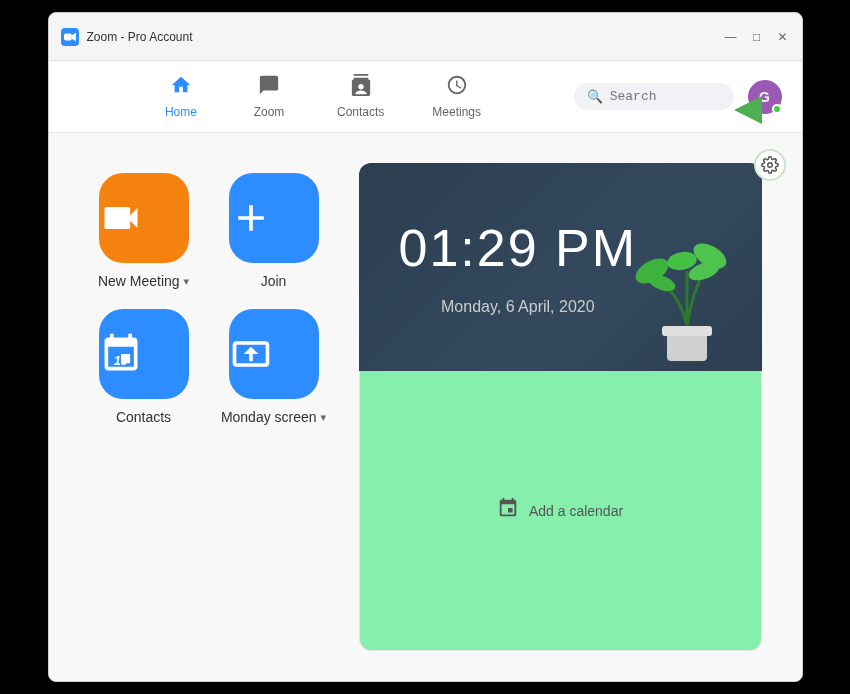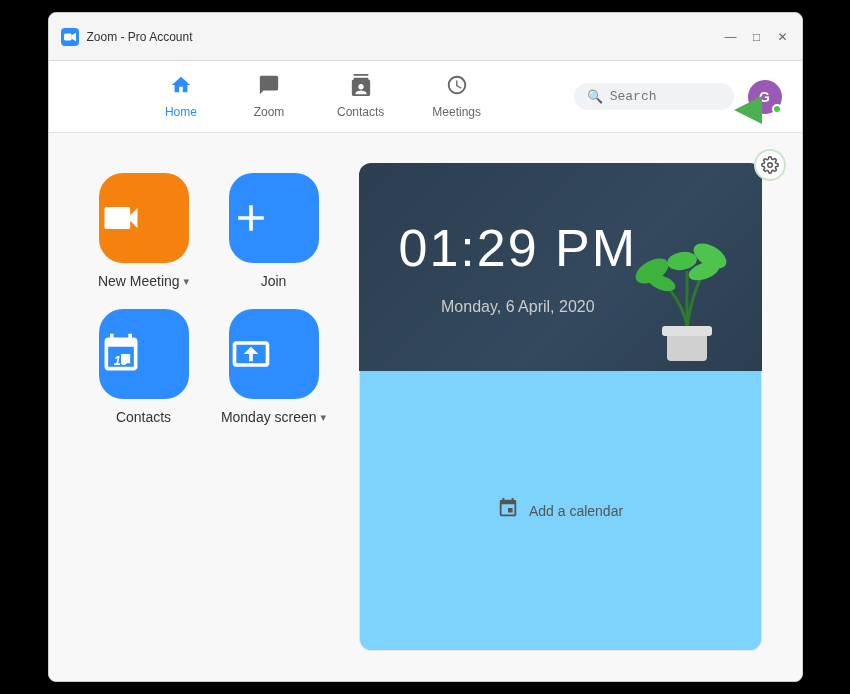--- a/index.html
+++ b/index.html
@@ -224,21 +224,21 @@
     }
     .plant-deco {
       position: absolute;
       right: 20px;
       bottom: 0;
       width: 110px;
       height: 160px;
     }
     
     .calendar-card {
-      background: #7dd3fc;
+      background: #86efac;
       border-radius: 0 0 12px 12px;
       border: 1px solid #e5e5e5;
       border-top: none;
       flex: 1;
       display: flex;
       align-items: center;
       justify-content: center;
       min-height: 200px;
       text-align: center;
     }

